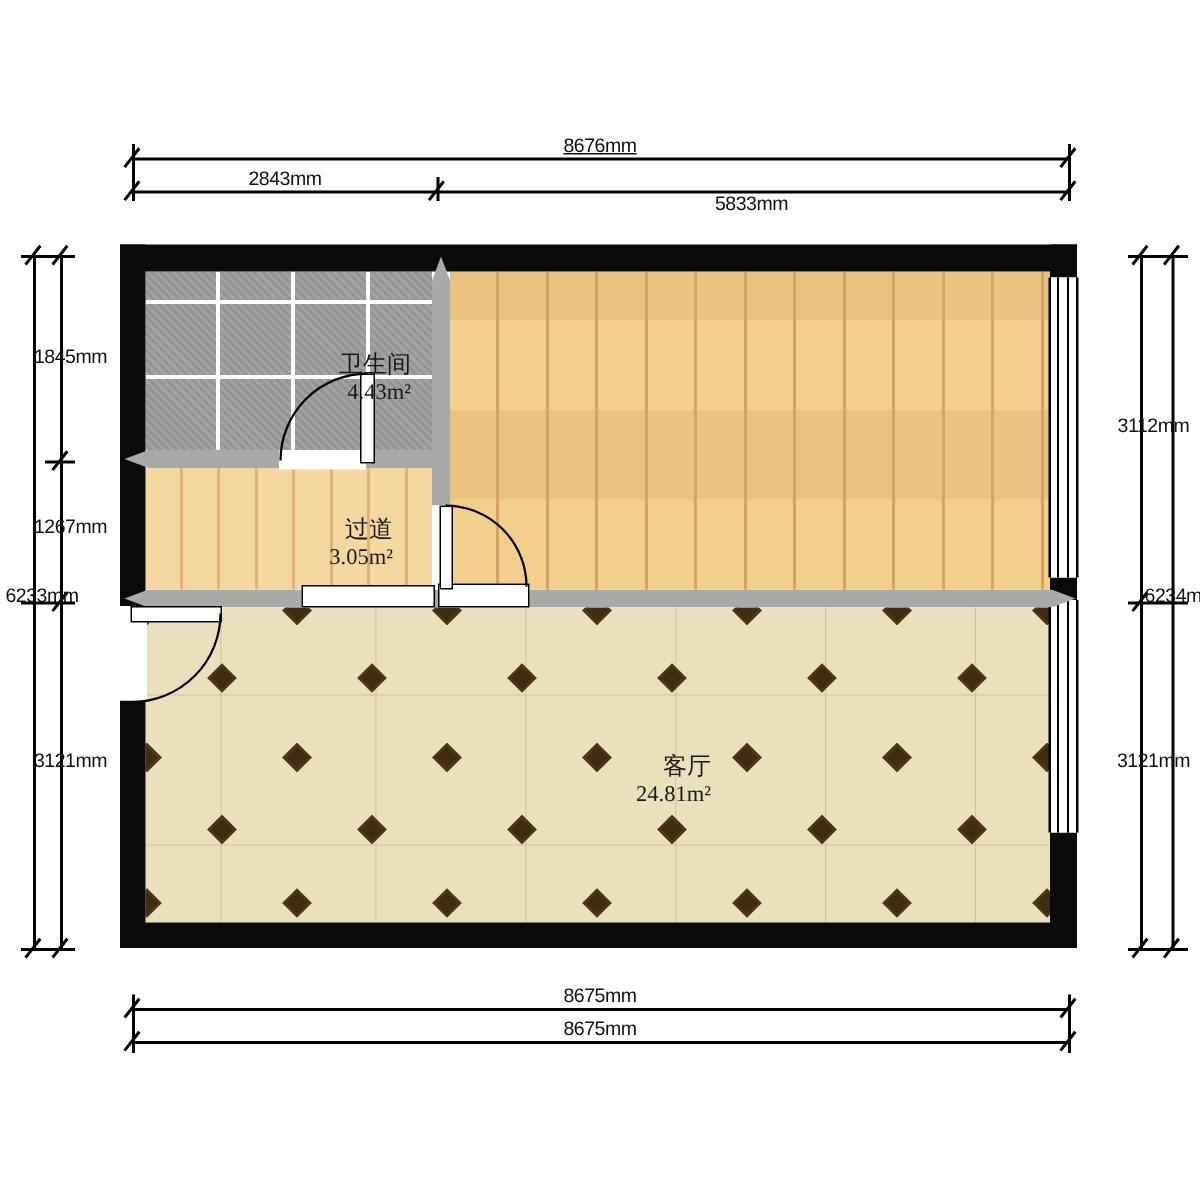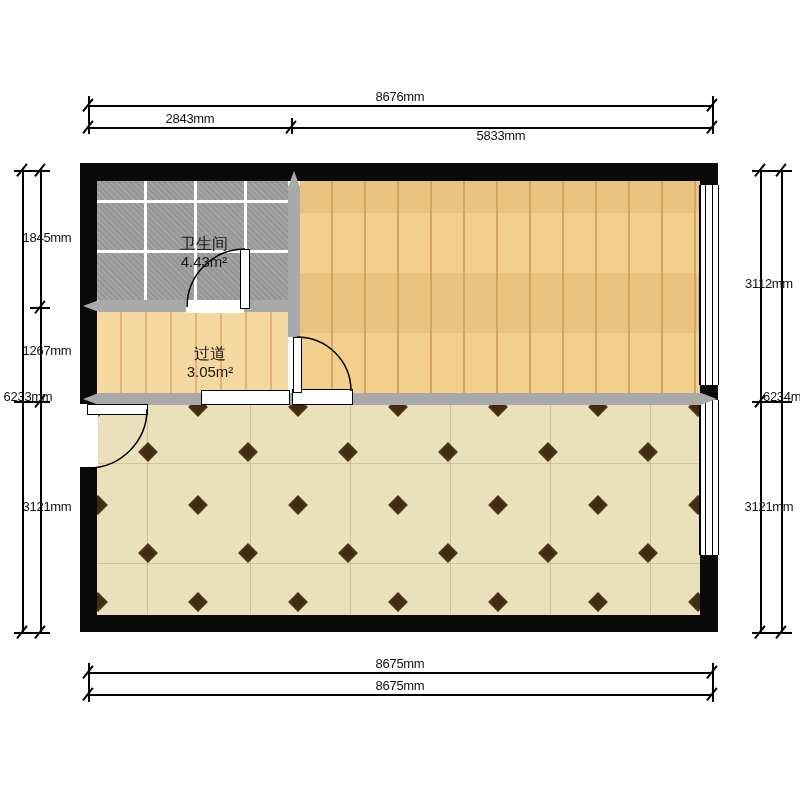--- a/index.html
+++ b/index.html
@@ -37,21 +37,21 @@
   .window{position:absolute;width:20px;background:
       linear-gradient(90deg,#000 0 1.5px,#fff 1.5px 5.5px,#000 5.5px 7px,#fff 7px 12.5px,
                       #000 12.5px 14px,#fff 14px 18.5px,#000 18.5px 20px);z-index:2;}
   #arcs{position:absolute;left:0;top:0;z-index:5;}
   
   .dim-line{position:absolute;background:#000;z-index:6;}
   .tick{position:absolute;width:1.5px;height:16px;background:#000;z-index:6;transform:rotate(38deg);}
   .dim-label{position:absolute;width:120px;text-align:center;font-size:13px;color:#111;
     z-index:7;white-space:nowrap;letter-spacing:-0.3px;}
   
-  .room-label{position:absolute;width:140px;text-align:center;z-index:7;color:#181818;}
+  .room-label{position:absolute;width:140px;text-align:right;z-index:7;color:#181818;font-family:Liberation Serif, serif;}
   .room-label .rname{font-size:16px;line-height:19px;}
   .room-label .rarea{font-size:15px;line-height:18px;}
 </style>
 </head>
 <body>
 
 <div id="plan">
 
   <div class="floor" id="bath-floor"></div>
   <div class="floor" id="hall-floor"></div>
@@ -118,40 +118,44 @@
   <div class="leaf" style="left:240px;top:249px;width:10px;height:60px;"></div>
   <div class="leaf" style="left:293px;top:337px;width:9px;height:56px;"></div>
   <div class="leaf" style="left:87px;top:404px;width:61px;height:11px;"></div>
 
   <svg id="arcs" width="800" height="800">
     <path d="M245,249 A58,58 0 0 0 187,307" fill="none" stroke="#000" stroke-width="1.5"></path>
     <path d="M297,337 A54,54 0 0 1 351,391" fill="none" stroke="#000" stroke-width="1.5"></path>
     <path d="M147,409 A59,59 0 0 1 88,468" fill="none" stroke="#000" stroke-width="1.5"></path>
   </svg>
 
-  <div class="dim-label" style="left:340px;top:89px;">8676mm</div>
+  <div class="dim-label" style="left:340px;top:89px;text-decoration:underline;">8676mm</div>
   <div class="dim-label" style="left:130px;top:111px;">2843mm</div>
   <div class="dim-label" style="left:441px;top:128px;">5833mm</div>
   <div class="dim-label" style="left:340px;top:656px;">8675mm</div>
   <div class="dim-label" style="left:340px;top:678px;">8675mm</div>
   <div class="dim-label" style="left:-13px;top:230px;">1845mm</div>
   <div class="dim-label" style="left:-13px;top:343px;">1267mm</div>
   <div class="dim-label" style="left:-32px;top:389px;">6233mm</div>
   <div class="dim-label" style="left:-13px;top:499px;">3121mm</div>
   <div class="dim-label" style="left:709px;top:276px;">3112mm</div>
   <div class="dim-label" style="left:763px;top:389px;width:80px;text-align:left;">6234mm</div>
   <div class="dim-label" style="left:709px;top:499px;">3121mm</div>
 
   <div class="room-label" style="left:134px;top:234px;">
     <div class="rname">卫生间</div>
     <div class="rarea">4.43m²</div>
   </div>
-  <div class="room-label" style="left:140px;top:344px;">
+  <div class="room-label" style="left:122px;top:344px;">
     <div class="rname">过道</div>
     <div class="rarea">3.05m²</div>
+  </div>
+  <div class="room-label" style="left:334px;top:502px;">
+    <div class="rname">客厅</div>
+    <div class="rarea">24.81m²</div>
   </div>
 
 <div class="dim-line" style="left: 88px; top: 105px; width: 624px; height: 1.5px;"></div>
     <div class="dim-line" style="left: 88px; top: 127px; width: 624px; height: 1.5px;"></div>
     <div class="dim-line" style="left: 88px; top: 672px; width: 624px; height: 1.5px;"></div>
     <div class="dim-line" style="left: 88px; top: 694px; width: 624px; height: 1.5px;"></div>
     <div class="dim-line" style="left: 22px; top: 170px; width: 1.5px; height: 462px;"></div>
     <div class="dim-line" style="left: 40px; top: 170px; width: 1.5px; height: 462px;"></div>
     <div class="dim-line" style="left: 760px; top: 170px; width: 1.5px; height: 462px;"></div>
     <div class="dim-line" style="left: 781px; top: 170px; width: 1.5px; height: 462px;"></div>

